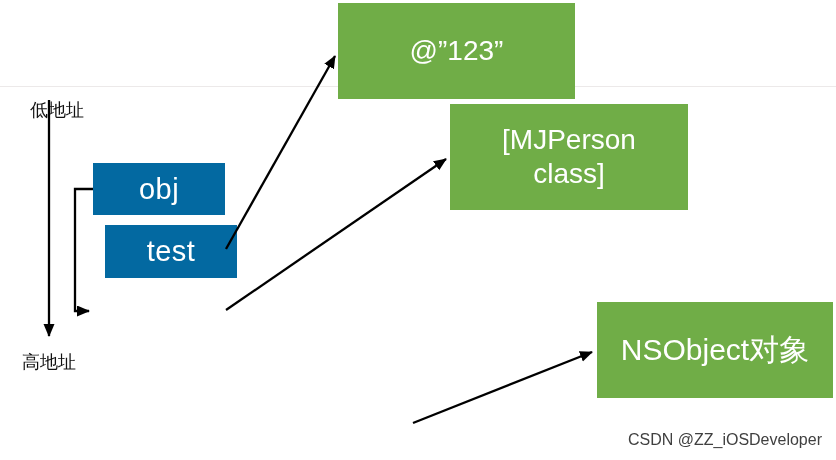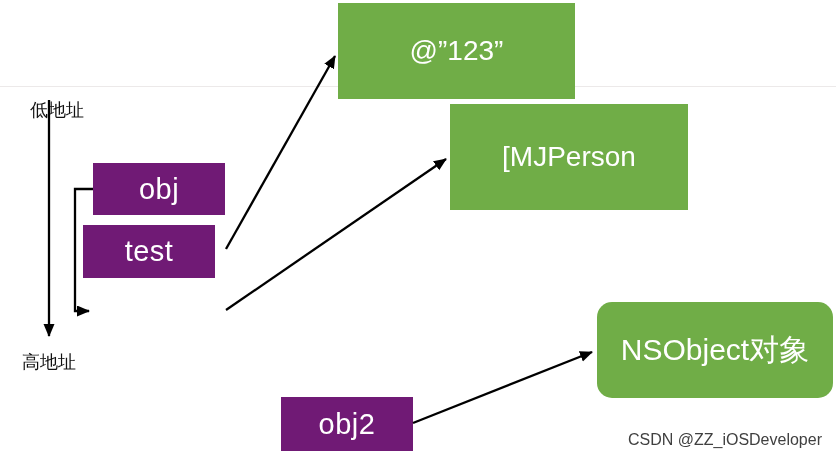--- a/index.html
+++ b/index.html
@@ -25,21 +25,21 @@
   }
   .cn-label {
     position: absolute;
     font-family: "DejaVu Serif", "Liberation Serif", serif;
     font-size: 18px;
     color: #111111;
     white-space: nowrap;
   }
   .ybox {
     position: absolute;
-    background: #701a75;
+    background: #0369a1;
     color: #ffffff;
     display: flex;
     align-items: center;
     justify-content: center;
     font-size: 29px;
     letter-spacing: 0.5px;
   }
   .gbox {
     position: absolute;
     background: #70AD47;
@@ -80,34 +80,32 @@
 <div class="canvas">
 
   <div class="divider"></div>
 
   <div class="cn-label" style="left:30px; top:62px;margin-top:36px;">低地址</div>
   <div class="cn-label" style="left:22px; top:350px;">高地址</div>
 
   <div class="ybox" style="left:93px; top:163px; width:132px; height:52px;">
     <span>obj</span>
   </div>
-  <div class="ybox" style="left:83px; top:225px; width:132px; height:53px;">
+  <div class="ybox" style="left:105px; top:225px; width:132px; height:53px;">
     <span>test</span>
-  </div>
-  <div class="ybox" style="left:281px; top:397px; width:132px; height:54px;">
-    <span>obj2</span>
   </div>
 
   <div class="gbox" style="left:338px; top:3px; width:237px; height:96px;">
     <span>@”123”</span>
   </div>
   <div class="gbox" style="left:450px; top:104px; width:238px; height:106px;">
     <span>[MJPerson</span>
+    <span>class]</span>
   </div>
-  <div class="gbox" style="left:597px; top:302px; width:236px; height:96px; font-size:30px;border-radius:15px;">
+  <div class="gbox" style="left:597px; top:302px; width:236px; height:96px; font-size:30px;">
     <span>NSObject对象</span>
   </div>
 
   <svg class="arrows" viewBox="0 0 836 460" xmlns="http://www.w3.org/2000/svg">
     <defs>
       <marker id="ah" markerUnits="userSpaceOnUse" markerWidth="14" markerHeight="12" refX="12" refY="5.5" orient="auto">
         <path d="M0,0 L13,5.5 L0,11 z" fill="#000000"></path>
       </marker>
     </defs>
 

